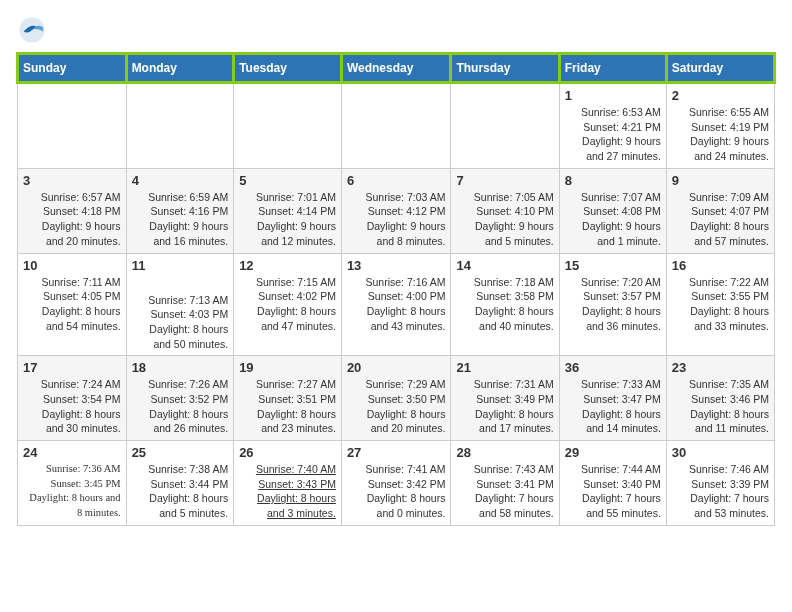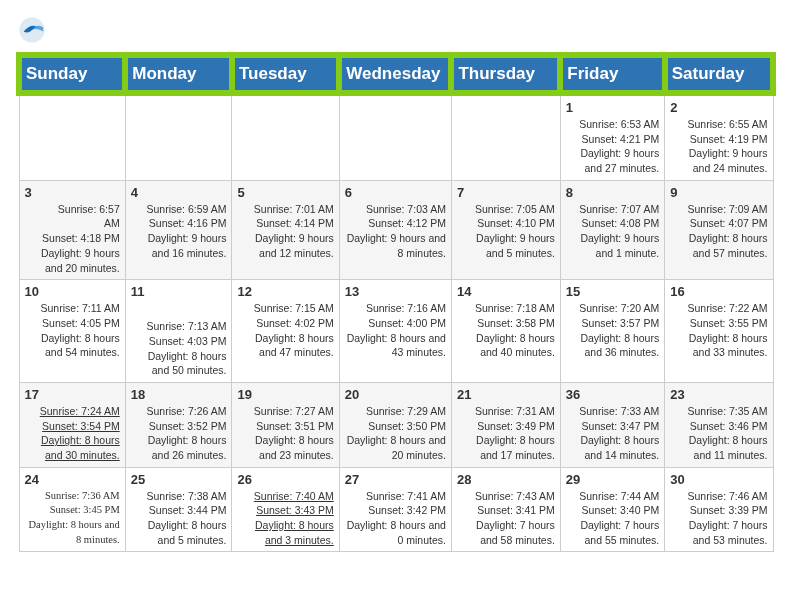--- a/index.html
+++ b/index.html
@@ -47,22 +47,22 @@
     .calendar {
       width: 100%;
       border-collapse: collapse;
       font-size: 11px;
     }
     .calendar thead tr th {
       background-color: #2e74b5;
       color: #fff;
       padding: 6px 4px;
       text-align: left;
-      font-size: 17px;
-      border: 6px solid #84cc16;
+      font-size: 12px;
+      border: 3px solid #84cc16;
     }
     .calendar tbody tr td {
       border: 1px solid #ccc;
       vertical-align: top;
       padding: 4px 5px;
       min-height: 80px;
       width: 113px;
     }
     .calendar tbody tr:nth-child(even) td {
       background-color: #f5f5f5;
@@ -224,21 +224,21 @@
         <td>
           <span class="day-number">16</span>
           <div class="day-info" style="white-space: pre-line;">Sunrise: 7:22 AM
 Sunset: 3:55 PM
 Daylight: 8 hours and 33 minutes.</div>
         </td>
       </tr>
       <tr>
         <td>
           <span class="day-number">17</span>
-          <div class="day-info" style="white-space: pre-line; text-decoration: underline;">Sunrise: 7:24 AM
+          <div class="day-info" style="white-space: pre-line;">Sunrise: 7:24 AM
 Sunset: 3:54 PM
 Daylight: 8 hours and 30 minutes.</div>
         </td>
         <td>
           <span class="day-number">18</span>
           <div class="day-info" style="white-space: pre-line;">Sunrise: 7:26 AM
 Sunset: 3:52 PM
 Daylight: 8 hours and 26 minutes.</div>
         </td>
         <td>

